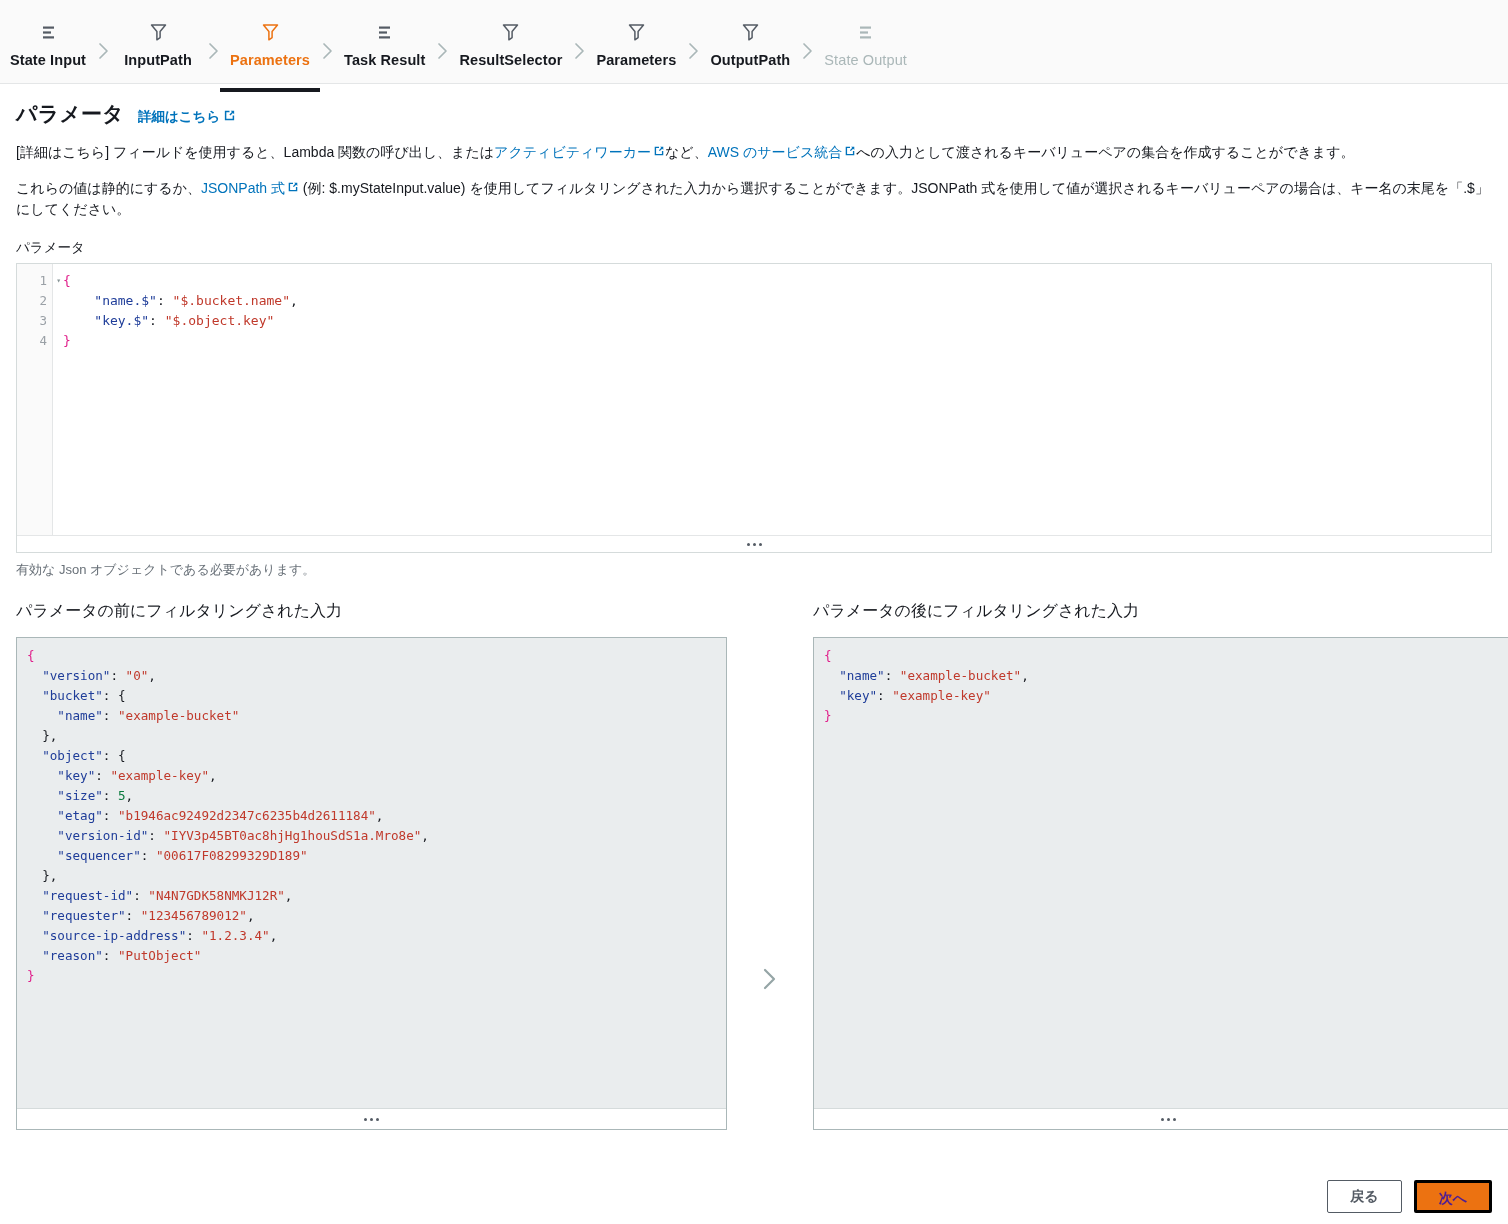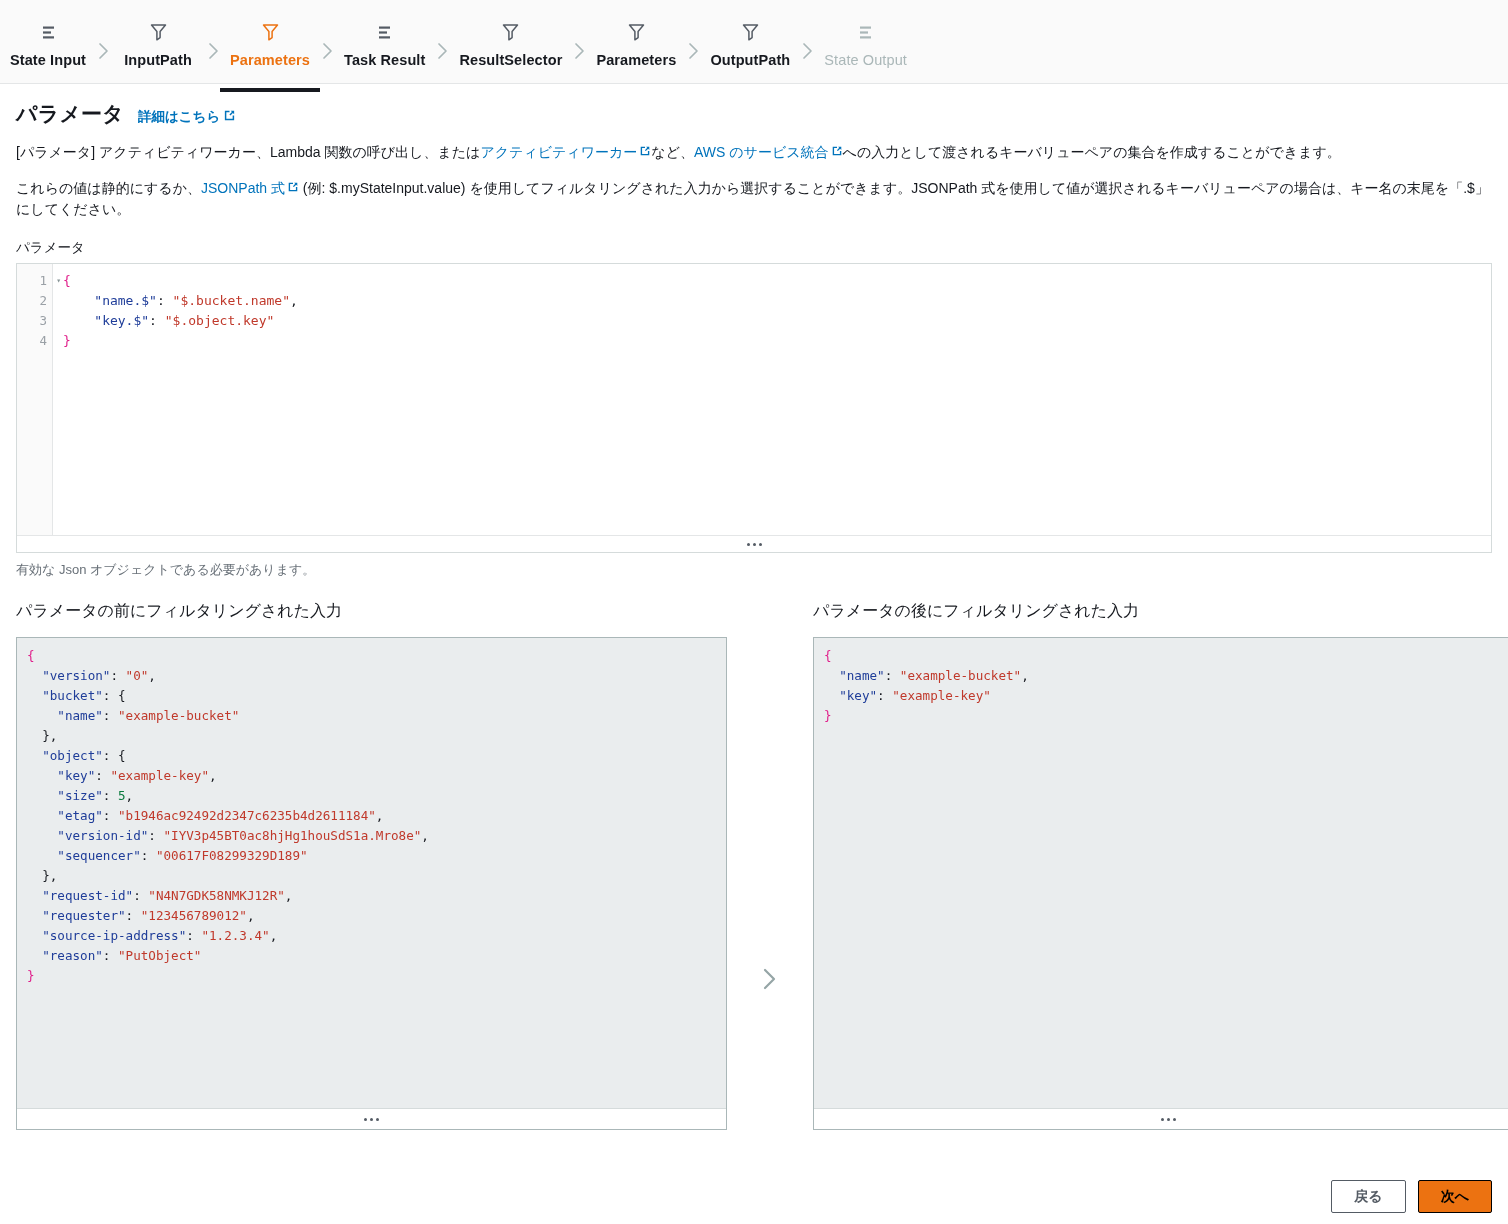--- a/index.html
+++ b/index.html
@@ -256,22 +256,22 @@
     cursor: pointer;
     white-space: nowrap;
   }
   .btn-secondary {
     background: #ffffff;
     color: #545b64;
     border: 1px solid #545b64;
   }
   .btn-primary {
     background: #ec7211;
-    color: #000000;
-    border: 1px solid #000000;
+    color: #4c1d95;
+    border: 3px solid #000000;
   }
 </style>
 </head>
 <body>
 
 <div id="stepper">
     <div class="step">
       <span class="step-icon">
         <svg width="17" height="17" viewBox="0 0 17 17">
           <rect x="3" y="2.5" width="11" height="2.2" fill="#545b64"></rect>
@@ -384,21 +384,21 @@
     <h1 id="page-title">パラメータ</h1>
     <a class="extlink" href="#">
         <span>詳細はこちら</span>
         <span class="ext-ico"><svg width="13" height="13" viewBox="0 0 14 14">
             <path d="M2 2h5v1.6H3.6v6.8h6.8V7H12v5H2V2z" fill="#0073bb"></path>
             <path d="M8.3 2H12v3.7l-1.3-1.3L8 7.1 6.9 6l2.7-2.7L8.3 2z" fill="#0073bb"></path>
           </svg></span>
       </a>
   </div>
 
-  <p class="desc"><span>[パラメータ] アクティビティワーカー、Lambda 関数の呼び出し、または</span><a class="inline-link" href="#">
+  <p class="desc"><span>[詳細はこちら] フィールドを使用すると、Lambda 関数の呼び出し、または</span><a class="inline-link" href="#">
         <span>アクティビティワーカー</span>
         <span class="ext-ico"><svg width="12" height="12" viewBox="0 0 14 14">
             <path d="M2 2h5v1.6H3.6v6.8h6.8V7H12v5H2V2z" fill="#0073bb"></path>
             <path d="M8.3 2H12v3.7l-1.3-1.3L8 7.1 6.9 6l2.7-2.7L8.3 2z" fill="#0073bb"></path>
           </svg></span>
       </a><span>など、</span><a class="inline-link" href="#">
         <span>AWS のサービス統合</span>
         <span class="ext-ico"><svg width="12" height="12" viewBox="0 0 14 14">
             <path d="M2 2h5v1.6H3.6v6.8h6.8V7H12v5H2V2z" fill="#0073bb"></path>
             <path d="M8.3 2H12v3.7l-1.3-1.3L8 7.1 6.9 6l2.7-2.7L8.3 2z" fill="#0073bb"></path>

